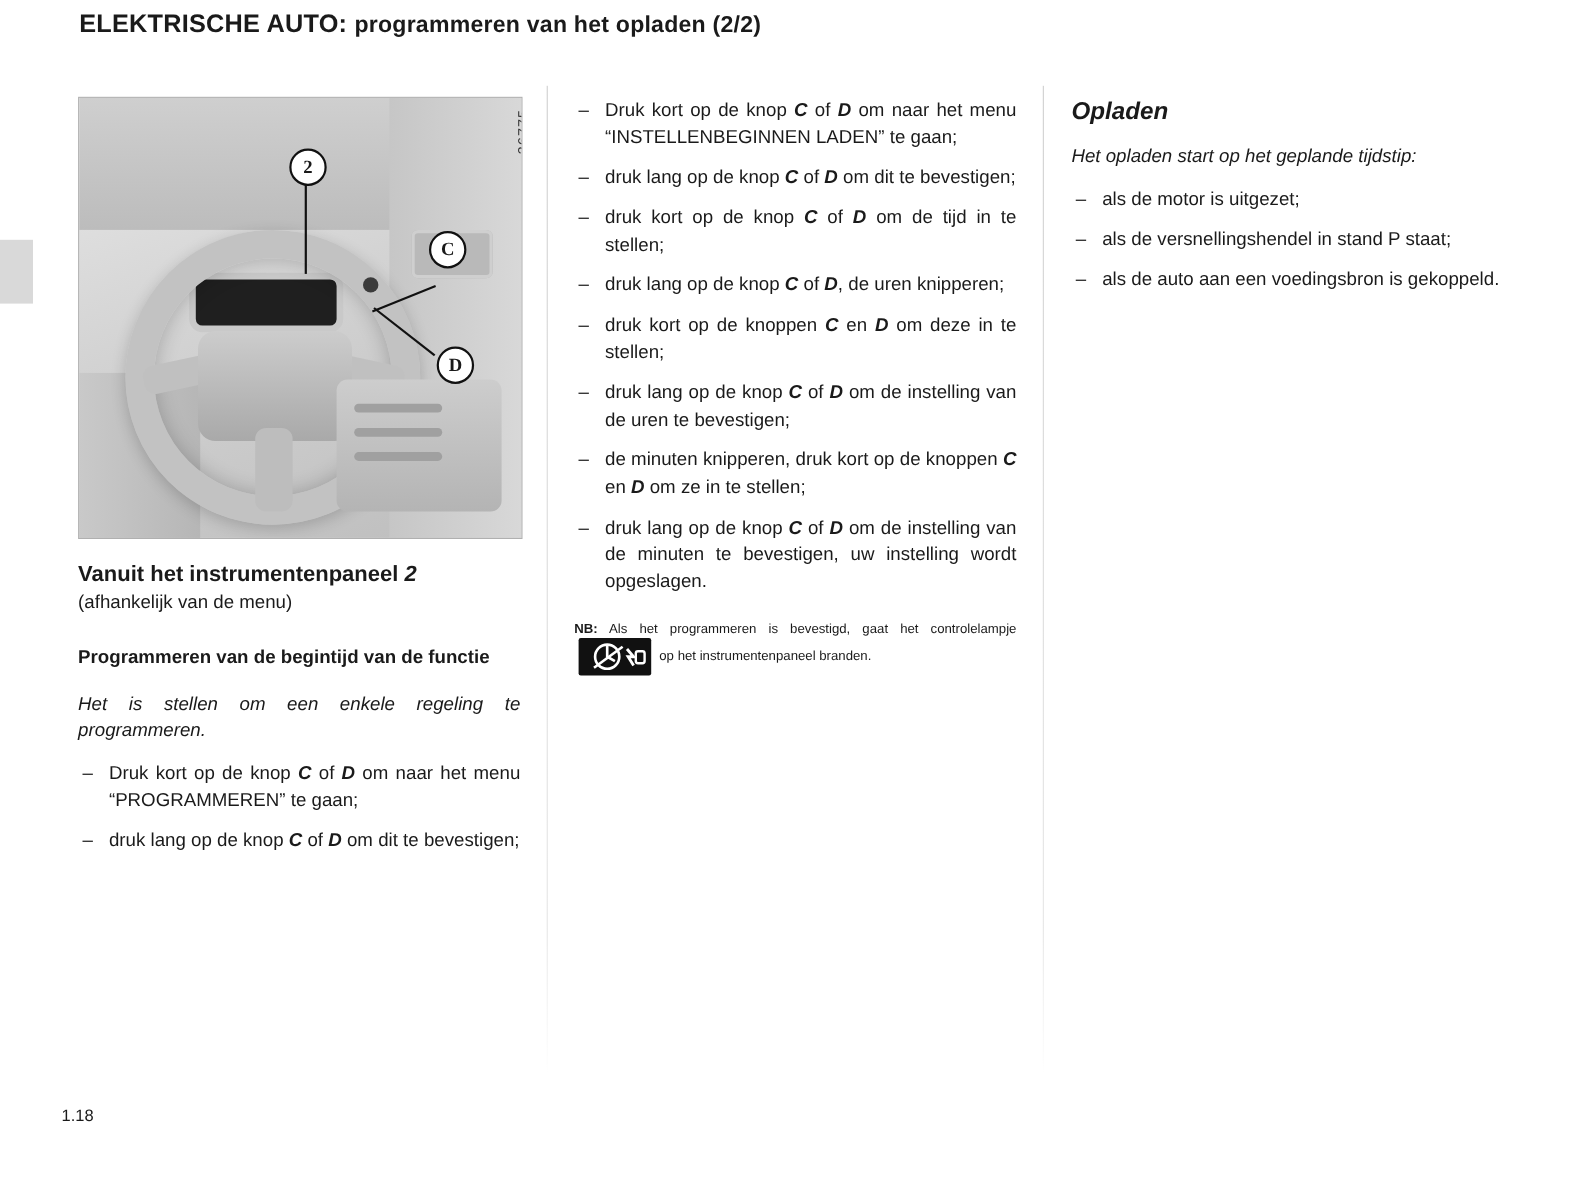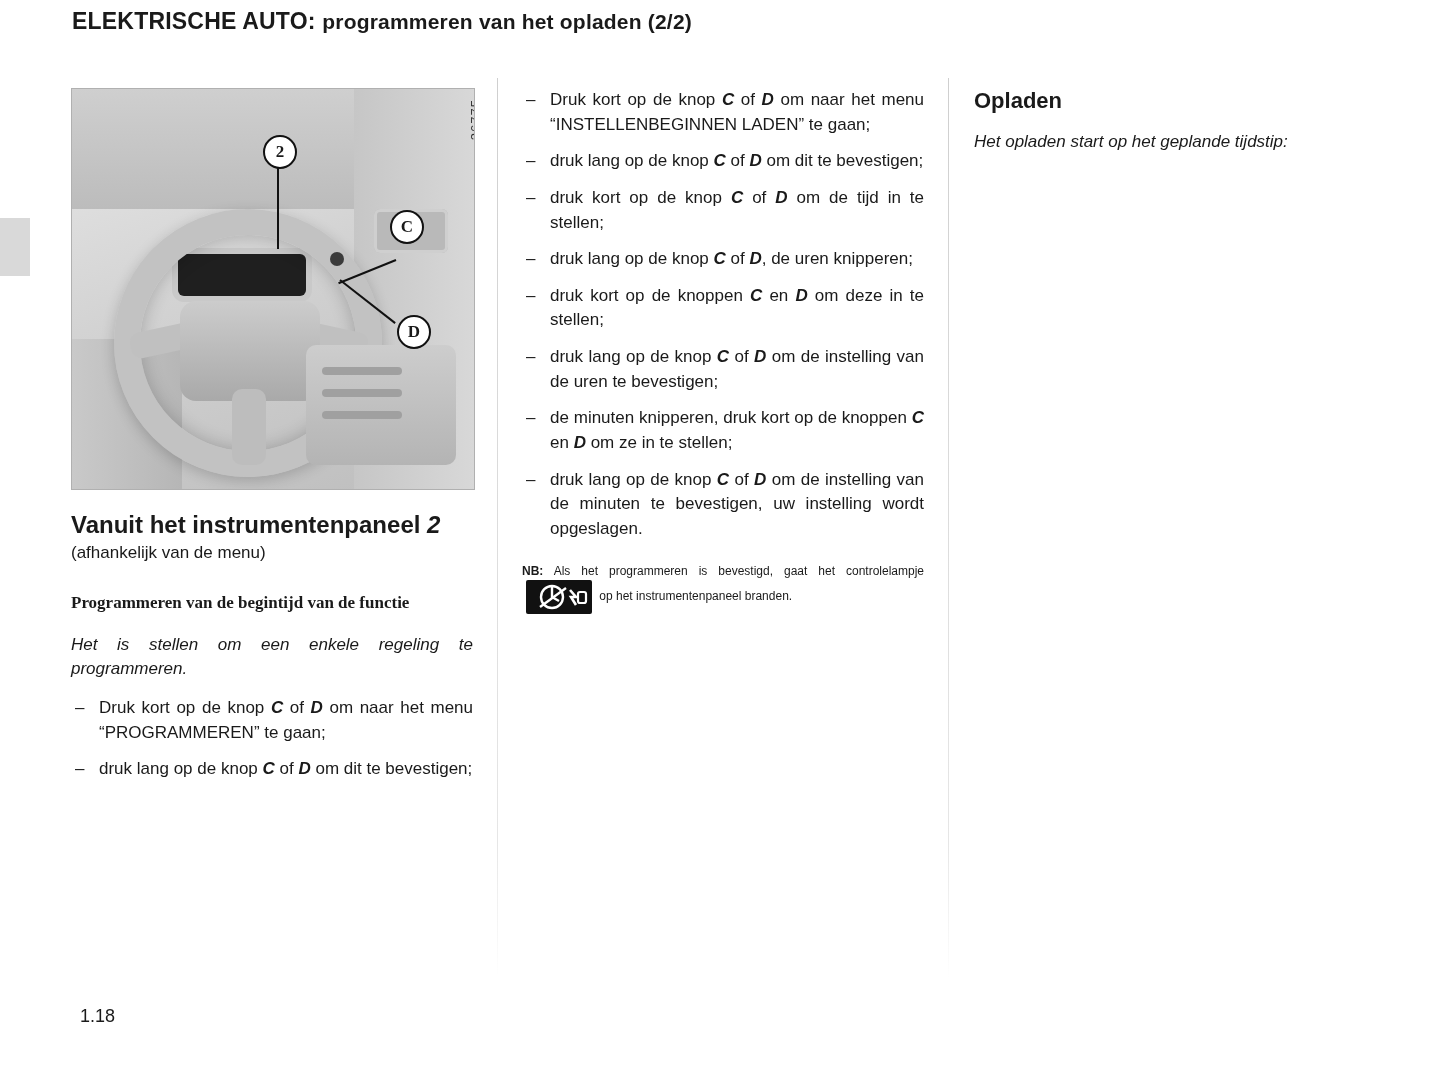--- a/index.html
+++ b/index.html
@@ -209,40 +209,39 @@
   .knob {
     position: absolute;
     left: 258px; top: 163px;
     width: 14px; height: 14px;
     background: #3b3b3b;
     border-radius: 50%;
   }
 
   
   h2.section {
-    font-size: 24px;
+    font-size: 20px;
     font-weight: bold;
     margin: 20px 0 0 0;
     line-height: 1.25;
   }
   h2.section em {
     font-style: italic;
     font-weight: bold;
   }
   .sub {
     font-size: 17px;
     margin: 2px 0 0 0;
     line-height: 1.35;
   }
   h3.bold {
     font-size: 17px;
     font-weight: bold;
     margin: 26px 0 18px 0;
     line-height: 1.4;
-    font-family: Liberation Serif, serif;
   }
   p.body {
     font-size: 17px;
     line-height: 1.45;
     margin: 16px 0 0 0;
     text-align: justify;
     font-style: italic;
   }
   ul.dashlist {
     list-style: none;
@@ -286,25 +285,25 @@
     width: 66px;
     height: 34px;
     background: #111;
     border-radius: 2px;
     position: relative;
     margin: 0 4px;
   }
   .tell-icon svg { display: block; }
   .folio {
     position: absolute;
-    left: 80px;
+    left: 56px;
     top: 1006px;
-    font-size: 18px;
-  }
-  .col3-top { margin-top: 4px; }
+    font-size: 15px;
+  }
+  .col3-top { margin-top: 4px; font-style: italic; }
 </style>
 </head>
 <body>
 
 <div class="page">
 
   <div class="edge-tab"></div>
 
   <div class="title">
     <span>ELEKTRISCHE AUTO:</span>
@@ -405,16 +404,21 @@
           <rect x="52" y="12" width="8" height="11" rx="2" fill="none" stroke="#ffffff" stroke-width="2.2"></rect>
         </svg>
       </span>
       <span>op het instrumentenpaneel branden.</span>
     </div>
   </div>
 
   <div class="col col3">
     <h2 class="head3 col3-top">Opladen</h2>
     <p class="body">Het opladen start op het geplande tijdstip:</p>
+    <ul class="dashlist">
+      <li>als de motor is uitgezet;</li>
+      <li>als de versnellingshendel in stand P staat;</li>
+      <li>als de auto aan een voedingsbron is gekoppeld.</li>
+    </ul>
   </div>
 
   <div class="folio">1.18</div>
 </div>
 
 </body></html>

